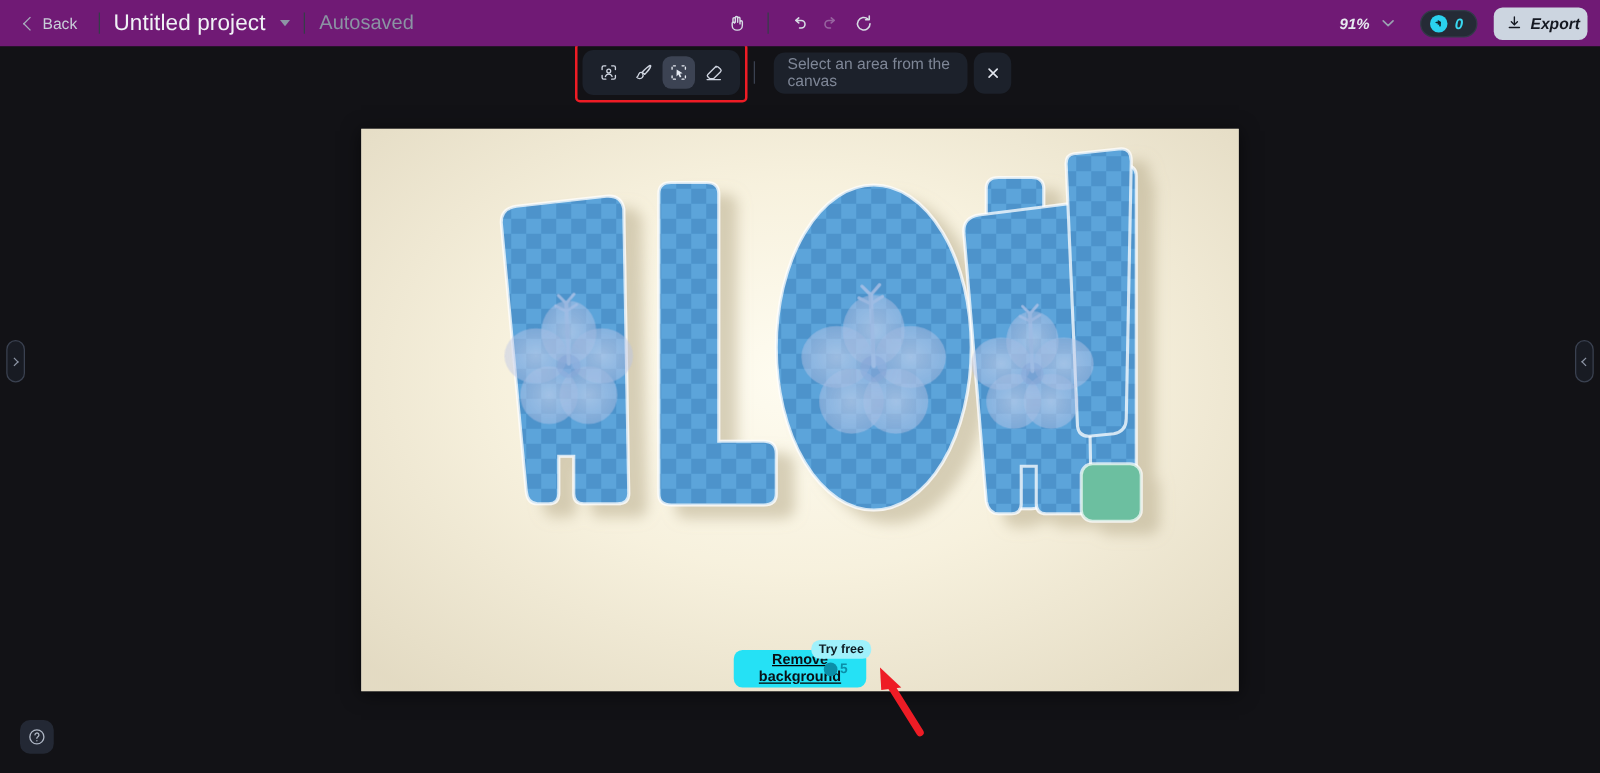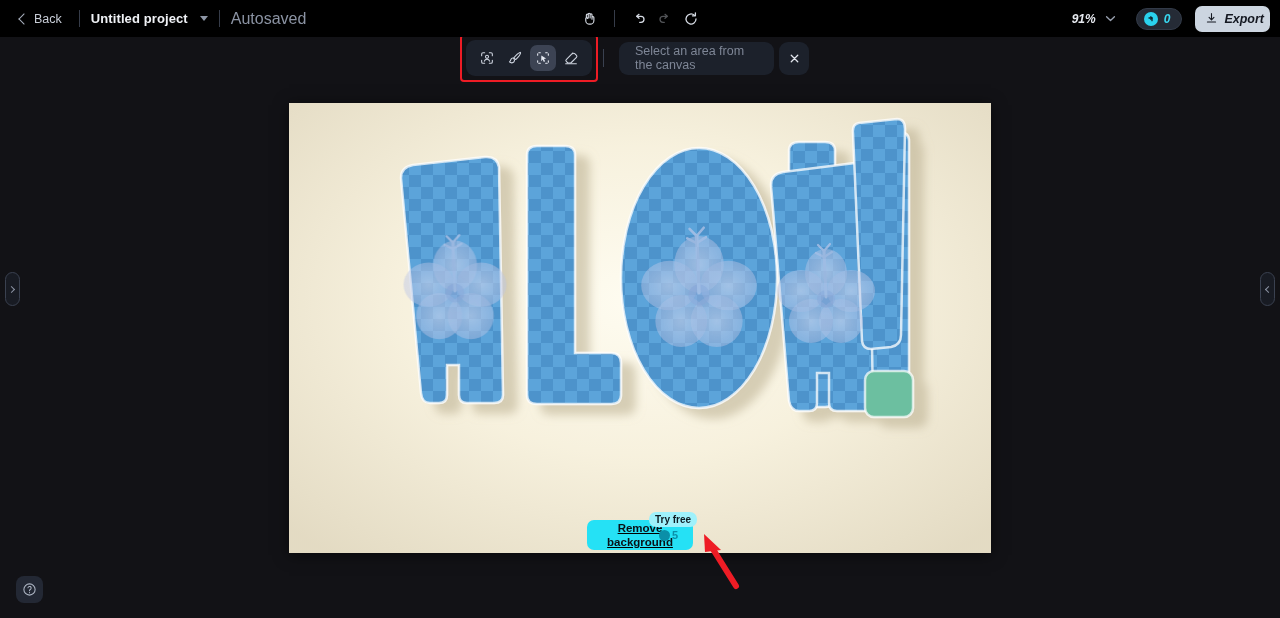--- a/index.html
+++ b/index.html
@@ -7,34 +7,34 @@
     width: 1280px; height: 618px;
     background: #121216;
     font-family: "Liberation Sans", sans-serif;
     overflow: hidden;
   }
   #app { position: relative; width: 1280px; height: 618px; background: #121216; }
 
   
   .header {
     position: absolute; left: 0; top: 0; width: 1280px; height: 37px;
-    background: #000000;
+    background: #701a75;
     display: flex; 
     padding: 0 10px 0 14px;
     z-index: 30;
   }
   .hdr-left { display: flex; align-items: center; gap: 0px; }
   .back-btn {
     display: flex; align-items: center; gap: 5px;
     color: #c9ced8; font-size: 12.5px; padding: 4px 6px; border-radius: 5px;
     cursor: pointer;
   }
   .chev-l { display:inline-block; width:8px; height:8px; border-left:1.4px solid #a8afbd; border-bottom:1.4px solid #a8afbd; transform: rotate(45deg); margin-right:1px;}
   .vdiv { width: 1px; height: 17px; background: #363c49; margin: 0 11px; }
-  .proj-title { color: #f0f2f6; font-size: 13px; font-weight: bold; letter-spacing: .1px; }
+  .proj-title { color: #f0f2f6; font-size: 18px; font-weight: normal; letter-spacing: .1px; }
   .caret {
     width: 0; height: 0; border-left: 4.5px solid transparent; border-right: 4.5px solid transparent;
     border-top: 5px solid #8d95a5; margin-left: 12px; cursor: pointer;
   }
   .autosaved { color: #8b93a3; font-size: 16px; }
 
   .hdr-center {
     position: absolute; left: 0; right: 0; top: 0; height: 37px;
     display: flex; align-items: center; justify-content: center; gap: 0px;
     pointer-events: none;
@@ -130,21 +130,21 @@
   .tool {
     width: 26px; height: 26px; border-radius: 7px;
     display: flex; align-items: center; justify-content: center;
     cursor: pointer;
   }
   .tool.active { background: #3c4353; }
   .tool-div { width: 1px; height: 18px; background: #3a4150; margin: 0 6px; }
   .select-input {
     width: 155px; height: 33px;
     background: #1c212b; border-radius: 9px;
-    display: flex; align-items: center; padding: 0 16px;
+    display: flex; align-items: center; padding: 0 11px;
     color: #7e8696; font-size: 12.5px;
     cursor: text;
     margin-left: 4px;
   }
   .close-btn {
     width: 30px; height: 33px; background: #1c212b; border-radius: 9px;
     display: flex; align-items: center; justify-content: center; cursor: pointer;
   }
 
   

